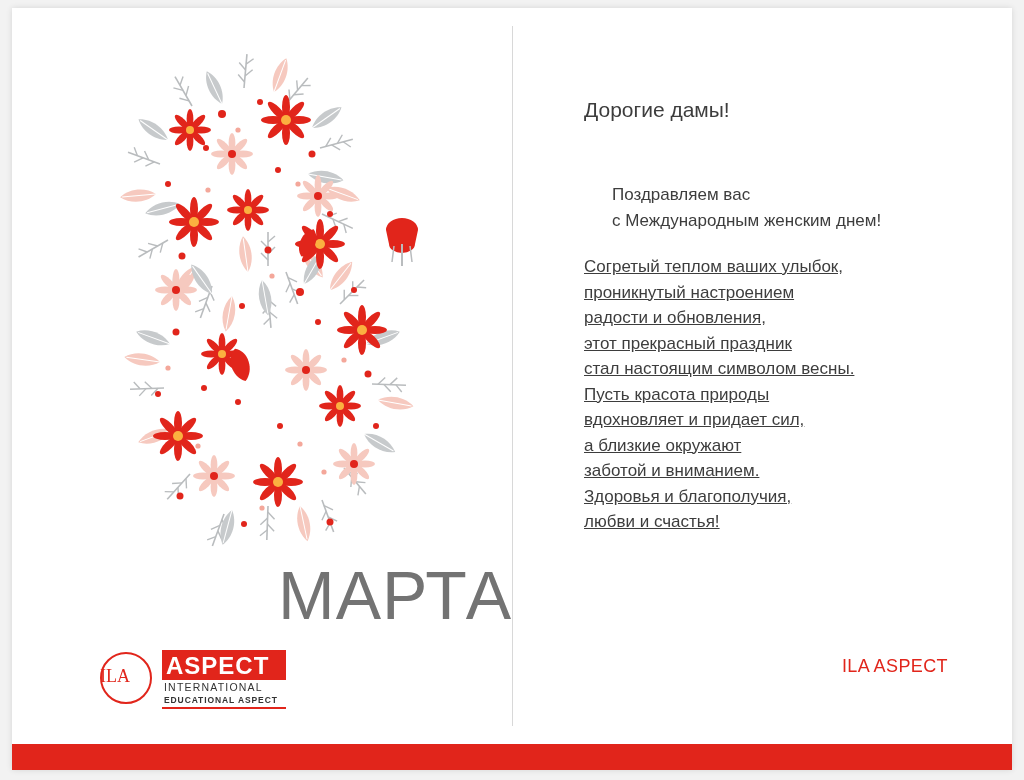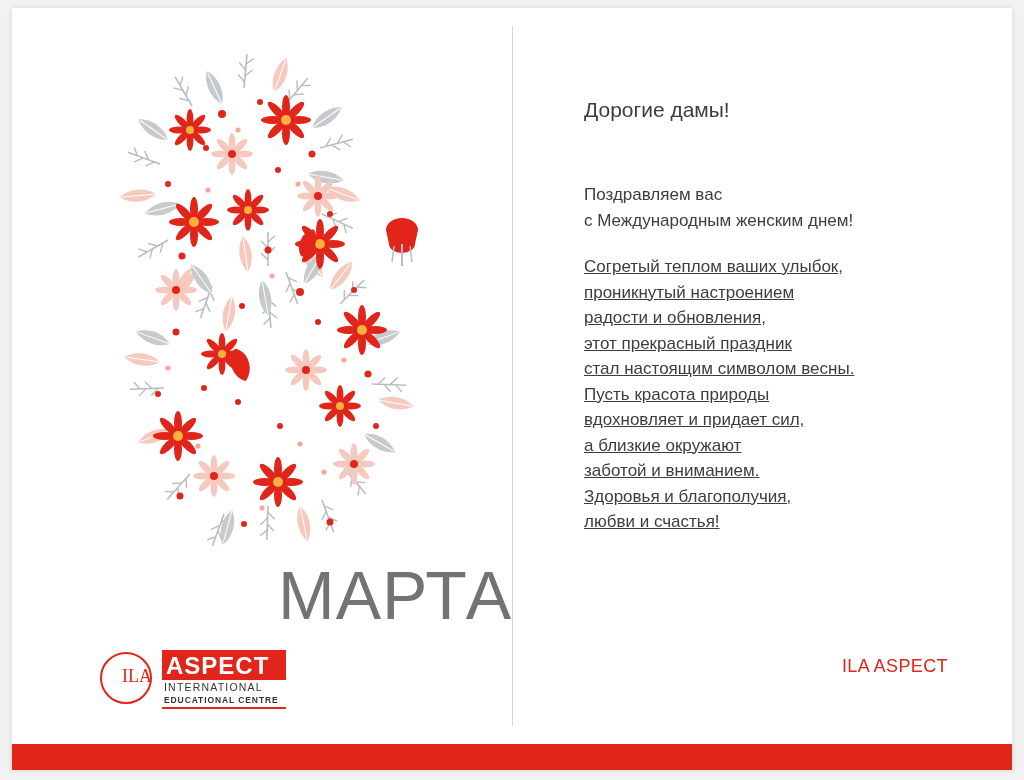--- a/index.html
+++ b/index.html
@@ -102,21 +102,21 @@
     left: 0; top: 0;
     width: 52px; height: 52px;
     border-radius: 50%;
     border: 2px solid #e1251b;
     box-sizing: border-box;
   }
   .logo-ila .txt {
     position: absolute;
     left: 0; top: 14px;
     width: 52px;
-    text-align: right;
+    text-align: left;
     font-size: 18px;
     color: #e1251b;
     letter-spacing: 0px;
     font-family: "Liberation Serif", serif;
   }
 
   .logo-aspect {
     position: absolute;
     left: 62px;
     top: 2px;
@@ -194,21 +194,21 @@
   }
 
   .para {
     position: absolute;
     left: 72px;
     font-size: 17px;
     line-height: 25.5px;
     color: #3d3d3d;
     white-space: pre-line;
   }
-  .para-1 { top: 174px; }
+  .para-1 { top: 174px; margin-left: 28px; }
   .para-2 { top: 246px; text-decoration: underline; }
 
   .signature {
     position: absolute;
     right: 64px;
     top: 648px;
     font-size: 18px;
     font-weight: normal;
     color: #e1251b;
     letter-spacing: 0.4px;
@@ -580,21 +580,21 @@
     <div class="logo-row">
       <div class="logo-ila">
         <div class="circle"></div>
         <div class="txt">ILA</div>
       </div>
       <div class="logo-aspect">
         <div class="band">
           <span>ASPECT</span>
         </div>
         <div class="sub1">INTERNATIONAL</div>
-        <div class="sub2">EDUCATIONAL CENTRE</div>
+        <div class="sub2">EDUCATIONAL ASPECT</div>
         <div class="rule"></div>
       </div>
     </div>
   </div>
 
   <div class="right">
     <div class="greeting">Дорогие дамы!</div>
     <div class="para para-1">Поздравляем вас
 с Международным женским днем!</div>
     <div class="para para-2">Согретый теплом ваших улыбок,

